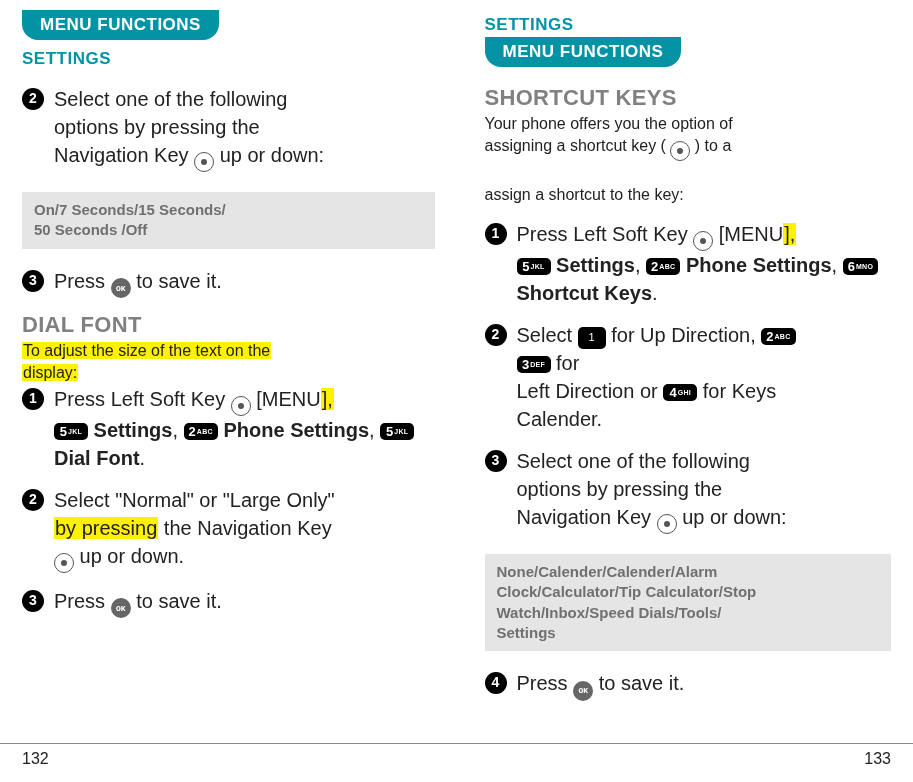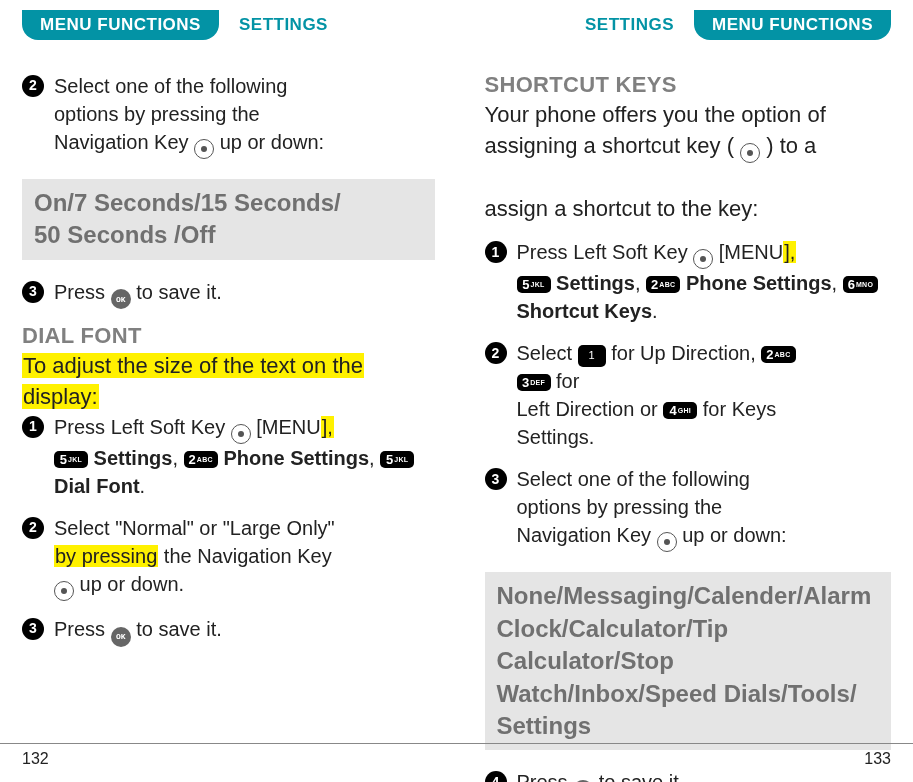--- a/index.html
+++ b/index.html
@@ -18,22 +18,23 @@
   }
   .col {
     width: 50%;
     padding: 10px 22px 0 22px;
     position: relative;
   }
   .col-right { padding-left: 28px; padding-right: 22px; }
   .header-row {
     display: flex;
     align-items: flex-start;
-    gap: 20px;
-    margin-bottom: 32px;
+    gap: 4px;
+    margin-bottom: 18px;
+    flex-direction: column;
   }
   .header-row.right { justify-content: flex-end; }
   .tab {
     background: #0393a5;
     color: #fff;
     font-weight: 700;
     font-size: 17px;
     letter-spacing: 0.5px;
     padding: 6px 18px 7px 18px;
     border-radius: 0 0 16px 16px;
@@ -121,39 +122,39 @@
     border-radius: 5px;
     font-size: 11px;
     padding: 3px 6px;
     vertical-align: 1px;
     min-width: 28px;
   }
   .gray-box {
     background: #e5e5e5;
     color: #707070;
     font-weight: 700;
-    font-size: 24px;
+    font-size: 15px;
     line-height: 1.35;
     padding: 8px 12px;
     margin: 20px 0 18px 0;
   }
   .section-title {
     color: #808080;
     font-weight: 700;
     font-size: 22px;
     letter-spacing: 0.3px;
     margin-top: 6px;
     margin-bottom: 2px;
   }
   .hl {
     background: #fff100;
     padding: 0 1px;
   }
   .intro {
-    font-size: 22px;
+    font-size: 16px;
     line-height: 1.4;
     margin-bottom: 14px;
   }
   b { font-weight: 700; }
   .footer {
     position: absolute;
     bottom: 12px;
     left: 0;
     width: 100%;
     border-top: 1px solid #888;
@@ -286,35 +287,35 @@
             <span class="sm">ABC</span>
           </span><br>
         <span class="keycap">
             <span class="big">3</span>
             <span class="sm">DEF</span>
           </span><span> for</span><br>
         <span>Left Direction or </span><span class="keycap">
             <span class="big">4</span>
             <span class="sm">GHI</span>
           </span><span> for Keys</span><br>
-        <span>Settings.</span>
+        <span>Calender.</span>
       </div>
     </div>
 
     <div class="step">
       <div class="step-num">3</div>
       <div class="step-body">
         <span>Select one of the following</span><br>
         <span>options by pressing the</span><br>
         <span>Navigation Key </span><span class="nav-circle"></span><span> up or down:</span>
       </div>
     </div>
 
     <div class="gray-box">
-      <span>None/Messaging/Calender/Alarm</span><br>
+      <span>None/Calender/Calender/Alarm</span><br>
       <span>Clock/Calculator/Tip Calculator/Stop</span><br>
       <span>Watch/Inbox/Speed Dials/Tools/</span><br>
       <span>Settings</span>
     </div>
 
     <div class="step">
       <div class="step-num">4</div>
       <div class="step-body">
         <span>Press </span><span class="ok-circle">OK</span><span> to save it.</span>
       </div>

